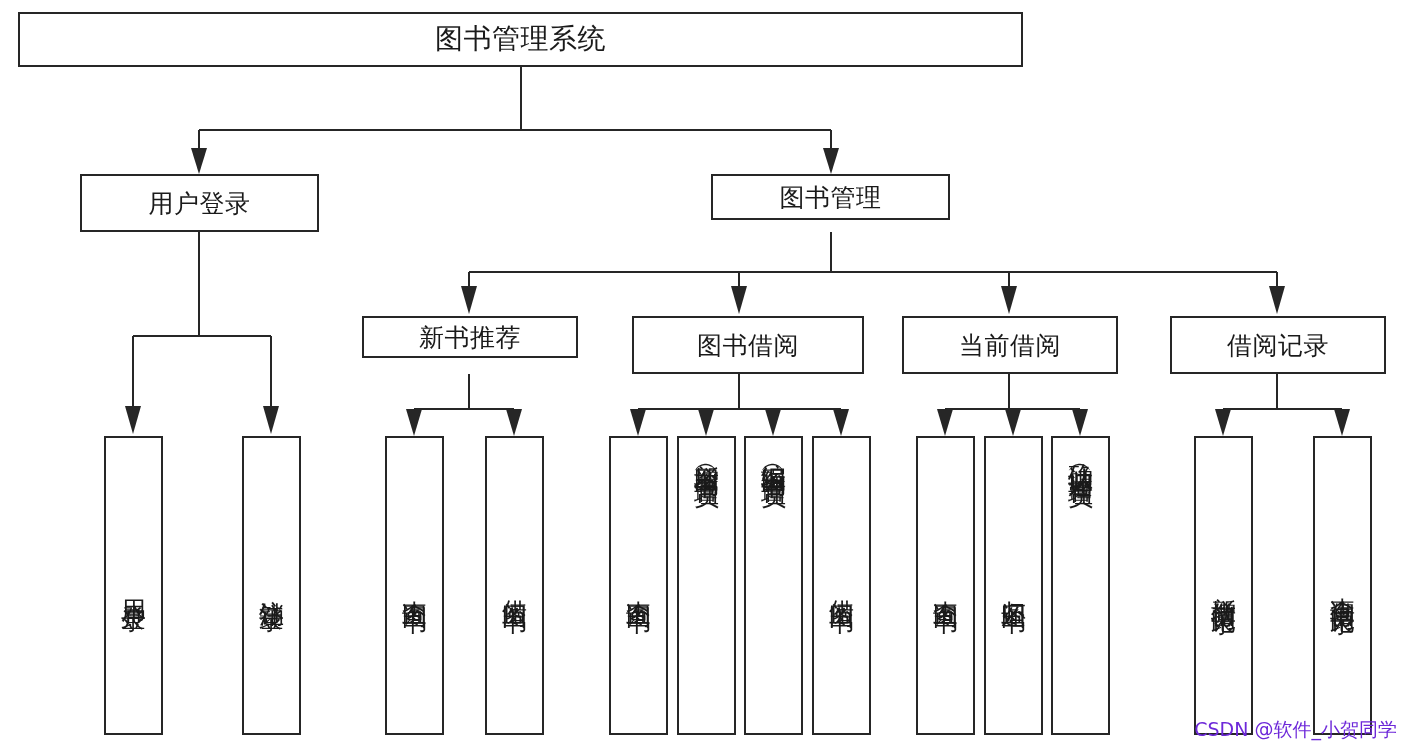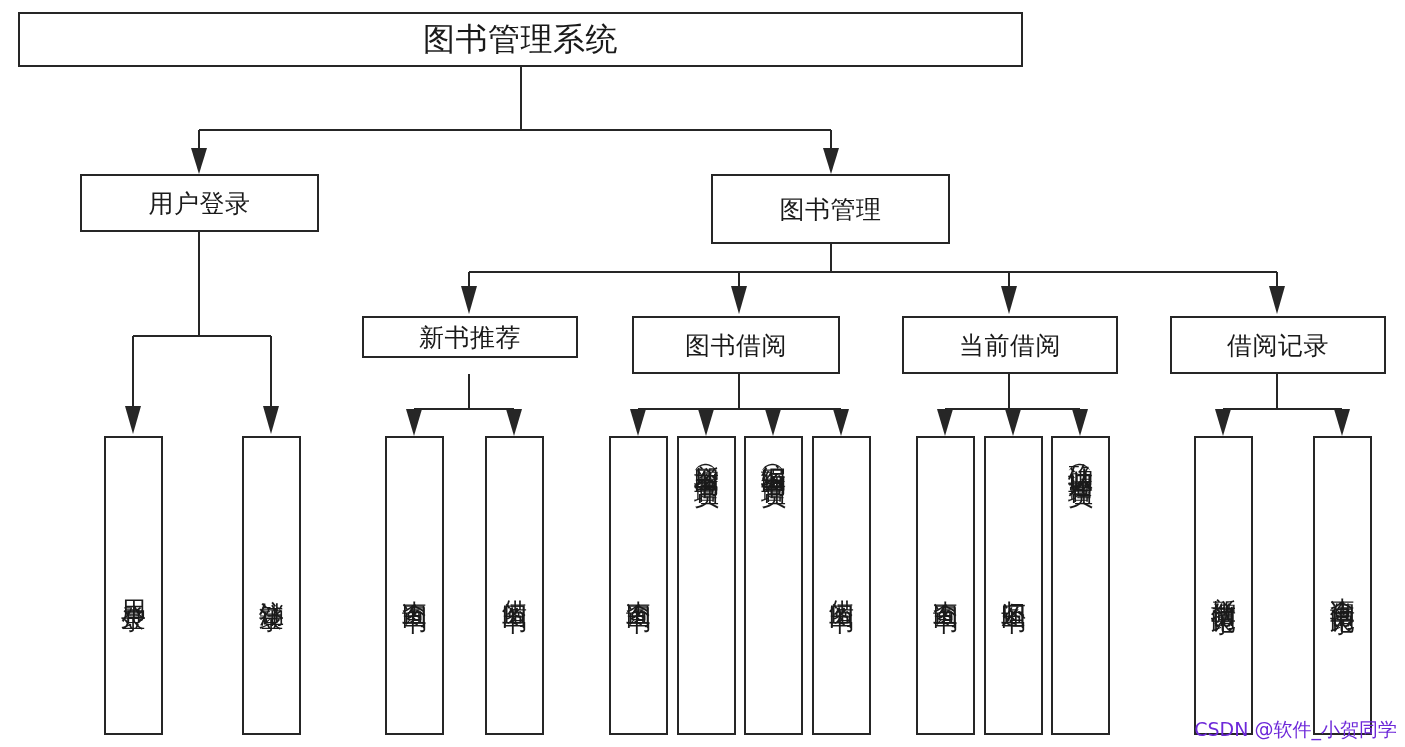--- a/index.html
+++ b/index.html
@@ -51,21 +51,21 @@
     display: block;
     line-height: 1.16;
     letter-spacing: 0.5px;
     white-space: nowrap;
   }
   
   .node.h .lbl {
     font-size: 25px;
   }
   .node.root .lbl {
-    font-size: 32px;
+    font-size: 28px;
   }
   
   .node.v {
     align-items: flex-start;
     justify-content: center;
     padding-top: 14px;
   }
   .node.v .lbl {
     writing-mode: vertical-rl;
     text-orientation: upright;
@@ -162,28 +162,28 @@
     <polygon points="1342,436 1334,409 1350,409"></polygon>
   </svg>
 
   <div class="node root h" style="left:18px; top:12px; width:1005px; height:55px;">
     <span class="lbl">图书管理系统</span>
   </div>
 
   <div class="node h" style="left:80px; top:174px; width:239px; height:58px;">
     <span class="lbl">用户登录</span>
   </div>
-  <div class="node h" style="left:711px; top:174px; width:239px; height:70px;">
+  <div class="node h" style="left:711px; top:174px; width:239px; height:46px;">
     <span class="lbl">图书管理</span>
   </div>
 
   <div class="node h" style="left:362px; top:316px; width:216px; height:42px;">
     <span class="lbl">新书推荐</span>
   </div>
-  <div class="node h" style="left:632px; top:316px; width:208px; height:58px;">
+  <div class="node h" style="left:632px; top:316px; width:232px; height:58px;">
     <span class="lbl">图书借阅</span>
   </div>
   <div class="node h" style="left:1170px; top:316px; width:216px; height:58px;">
     <span class="lbl">借阅记录</span>
   </div>
   <div class="node h" style="left:902px; top:316px; width:216px; height:58px;">
     <span class="lbl">当前借阅</span>
   </div>
 
   <div class="node v mid" style="left:104px; top:436px; width:59px; height:299px;">

